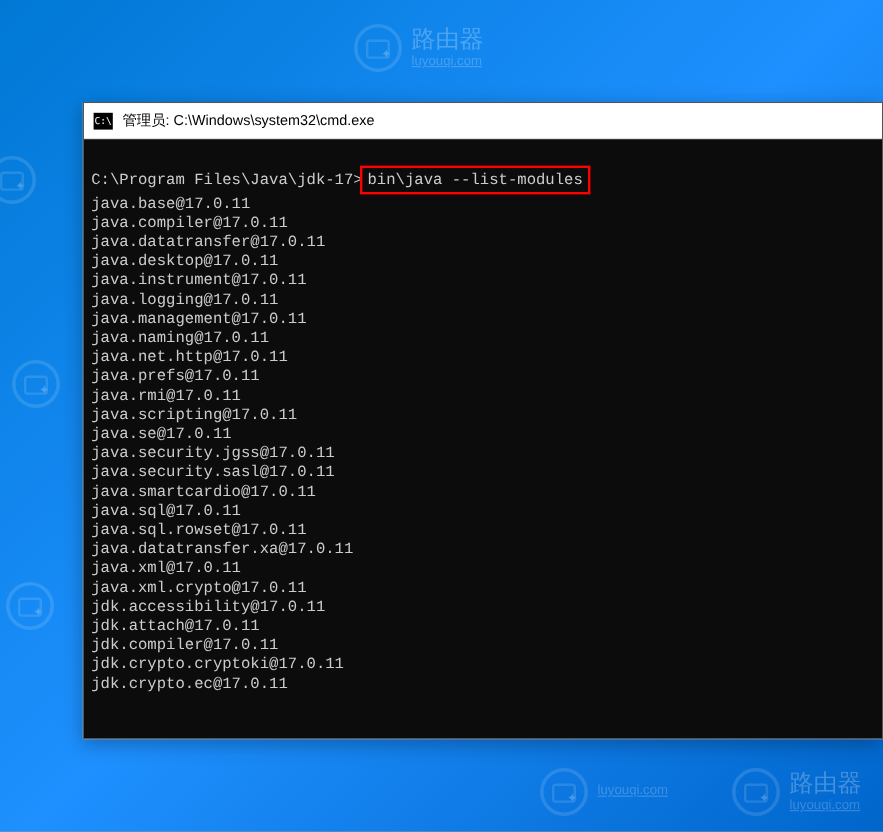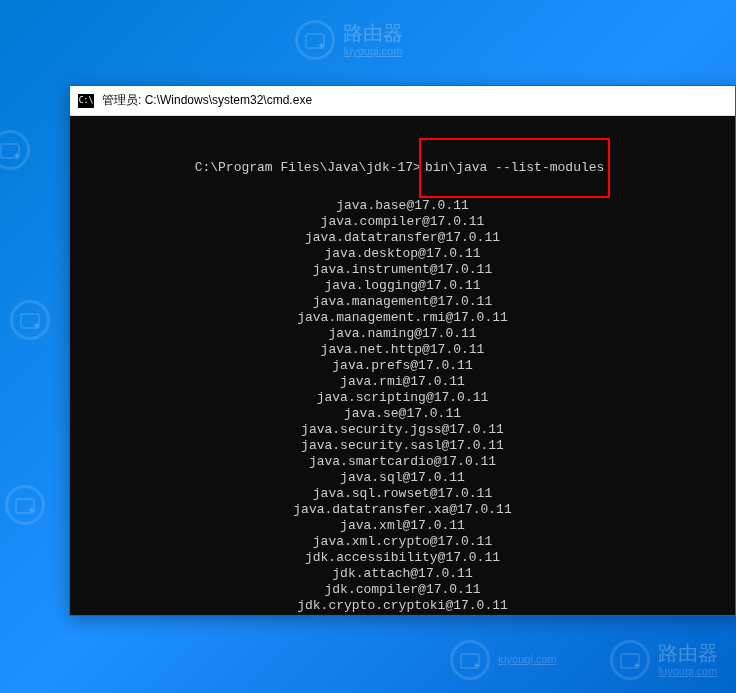--- a/index.html
+++ b/index.html
@@ -1,19 +1,18 @@
 <!DOCTYPE html>
 <html><head>
   <meta charset="utf-8">
   <style>
     * {
       margin: 0;
       padding: 0;
       box-sizing: border-box;
-      text-align: center;
     }
     
     body {
       width: 736px;
       height: 693px;
       background: linear-gradient(135deg, #0078d4 0%, #1e90ff 50%, #0066cc 100%);
       font-family: "Segoe UI", Tahoma, sans-serif;
       position: relative;
       overflow: hidden;
     }
@@ -133,21 +132,21 @@
     }
     
     .prompt-line {
       color: #cccccc;
       white-space: pre;
     }
     
     .highlight-box {
       display: inline-block;
       border: 2px solid #ff0000;
-      padding: 20px 4px;
+      padding: 2px 4px;
       margin-left: -2px;
     }
     
     .blank-line {
       height: 16px;
     }
     
     .output-line {
       color: #cccccc;
       white-space: pre;
@@ -200,21 +199,20 @@
     <div class="blank-line"></div>
     <div class="prompt-line"><span>C:\Program Files\Java\jdk-17&gt;</span><span class="highlight-box"><span>bin\java --list-modules</span></span></div>
     <div id="output-container">
         <div class="output-line">java.base@17.0.11</div>
         <div class="output-line">java.compiler@17.0.11</div>
         <div class="output-line">java.datatransfer@17.0.11</div>
         <div class="output-line">java.desktop@17.0.11</div>
         <div class="output-line">java.instrument@17.0.11</div>
         <div class="output-line">java.logging@17.0.11</div>
         <div class="output-line">java.management@17.0.11</div>
-        <div class="output-line">java.management.rmi@17.0.11</div>
         <div class="output-line">java.naming@17.0.11</div>
         <div class="output-line">java.net.http@17.0.11</div>
         <div class="output-line">java.prefs@17.0.11</div>
         <div class="output-line">java.rmi@17.0.11</div>
         <div class="output-line">java.scripting@17.0.11</div>
         <div class="output-line">java.se@17.0.11</div>
         <div class="output-line">java.security.jgss@17.0.11</div>
         <div class="output-line">java.security.sasl@17.0.11</div>
         <div class="output-line">java.smartcardio@17.0.11</div>
         <div class="output-line">java.sql@17.0.11</div>

